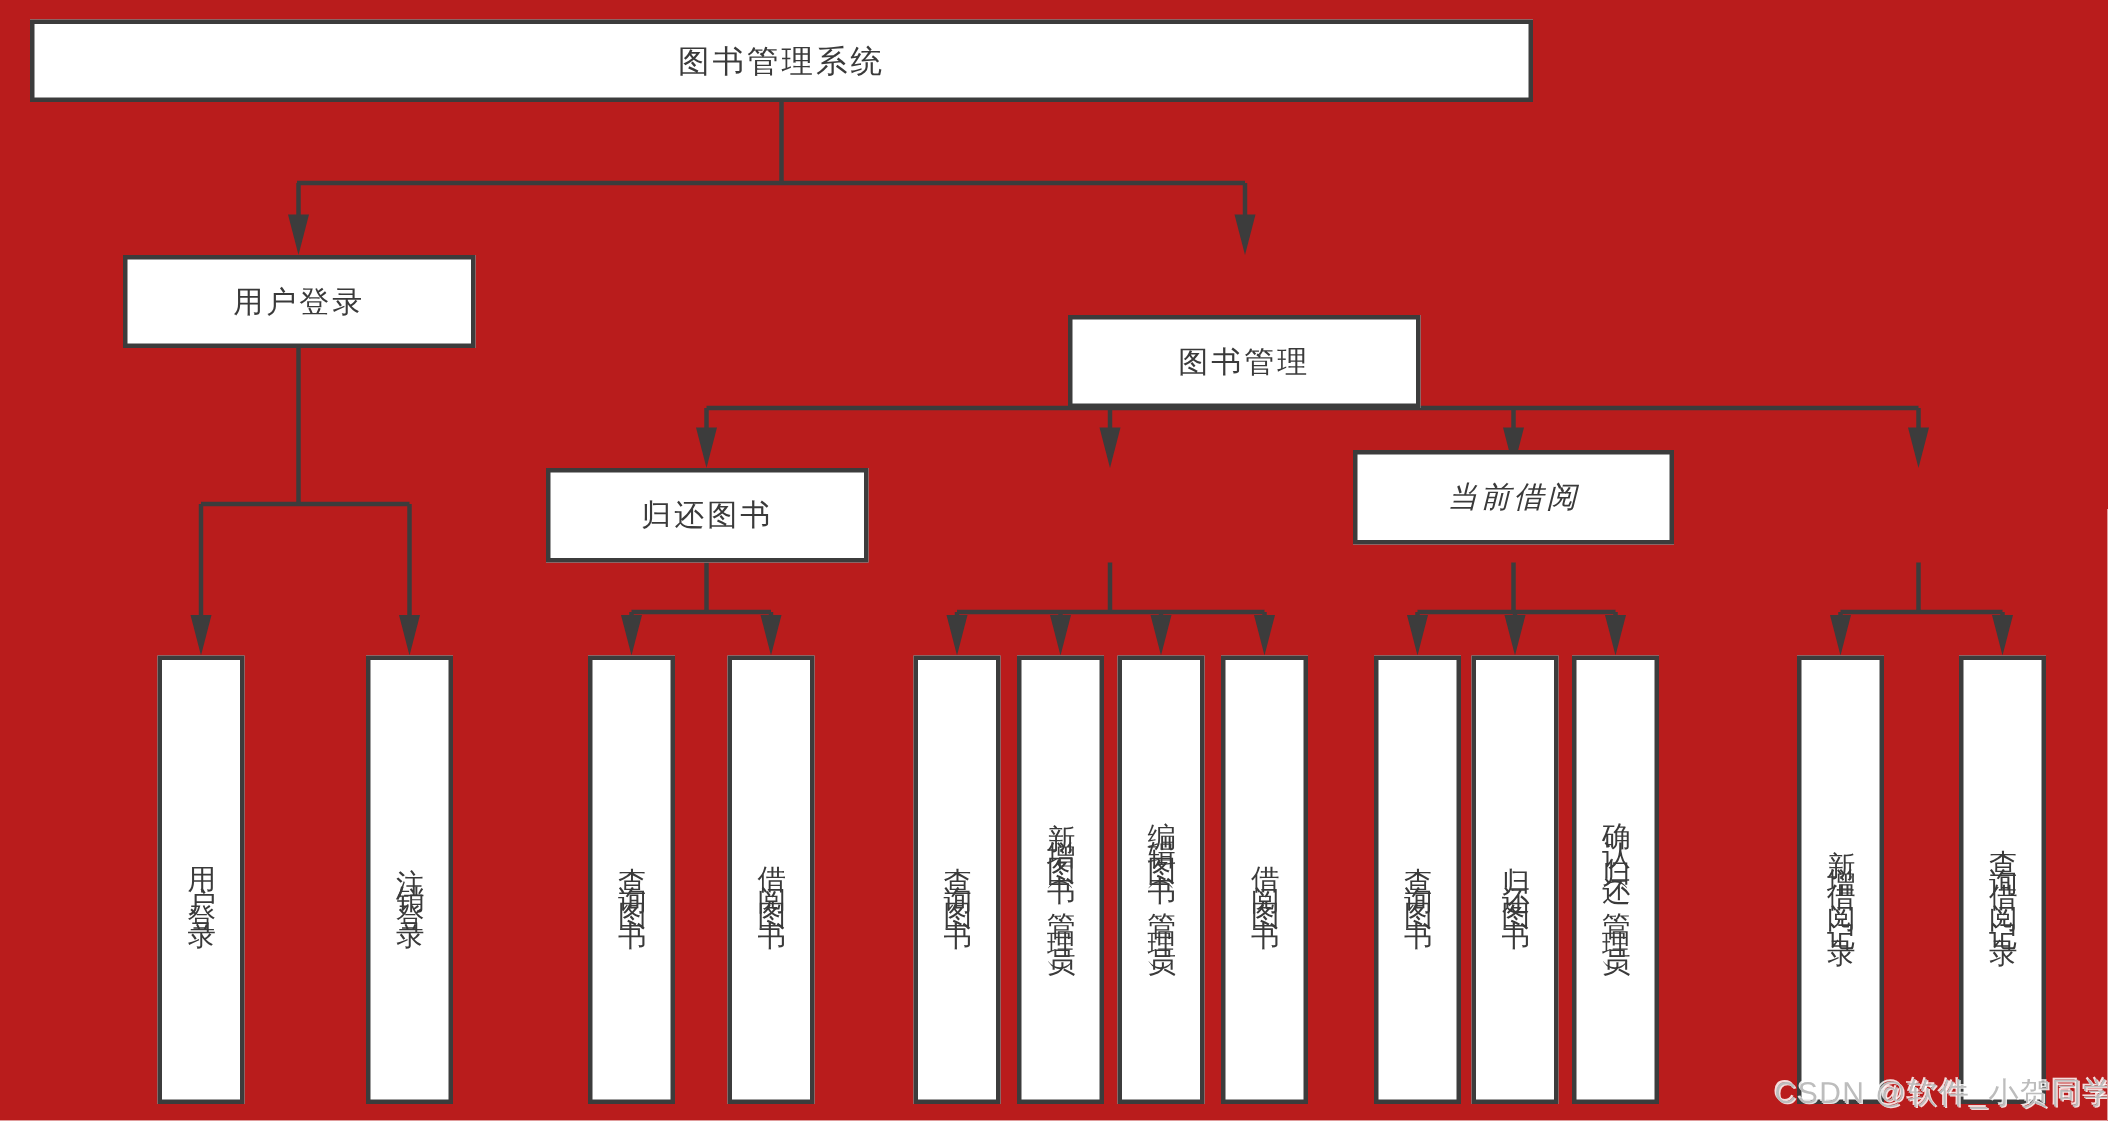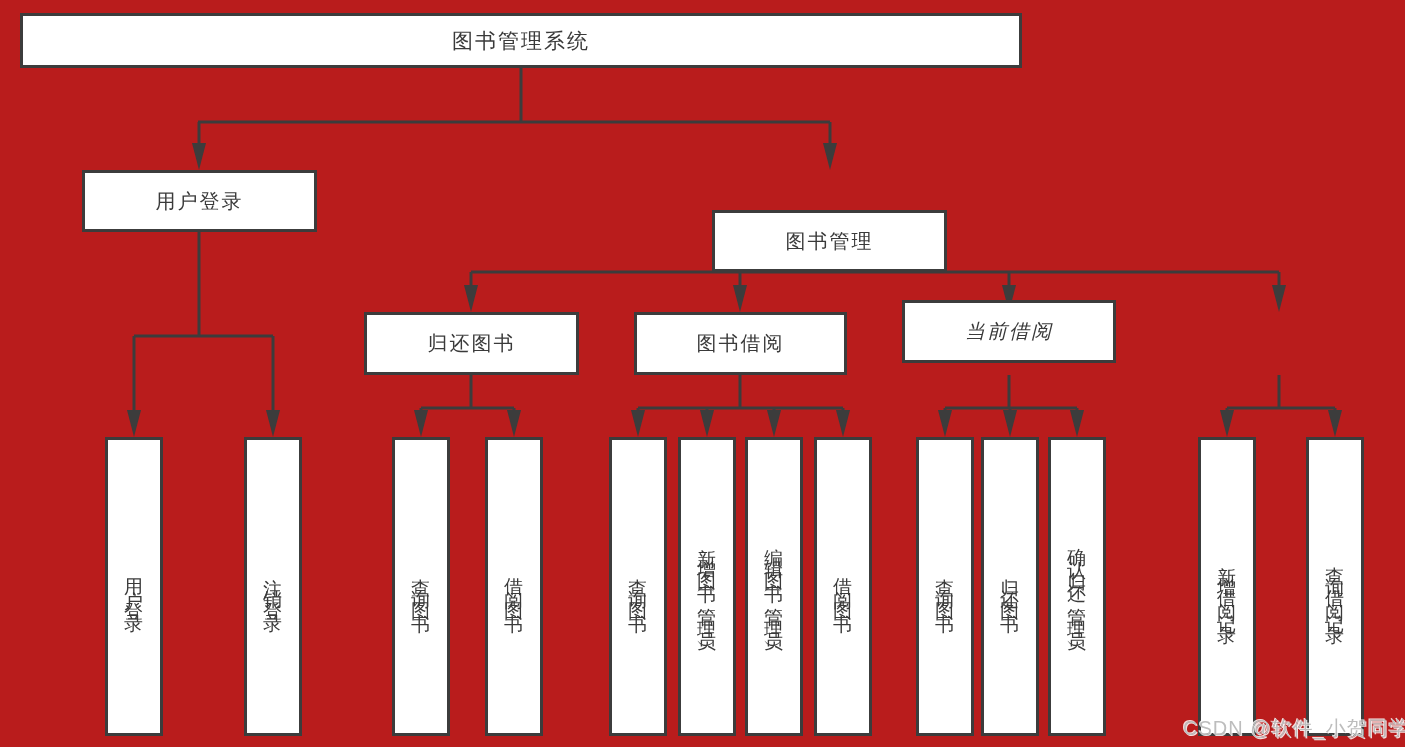--- a/index.html
+++ b/index.html
@@ -82,21 +82,20 @@
         <polygon points="1328,410 1342,410 1335,437" fill="#3c3c3c"></polygon>
       </g>
   </svg>
 
   <div class="box h title" style="left:20px; top:13px; width:1002px; height:55px;">图书管理系统</div>
 
   <div class="box h" style="left:82px; top:170px; width:235px; height:62px;">用户登录</div>
   <div class="box h" style="left:712px; top:170px; width:235px; height:62px;margin-top:40px;">图书管理</div>
 
   <div class="box h" style="left:364px; top:312px; width:215px; height:63px;">归还图书</div>
-  <div class="box h" style="left:634px; top:312px; width:213px; height:63px;">图书借阅</div>
   <div class="box h" style="left:902px; top:300px; width:214px; height:63px;font-style:italic;">当前借阅</div>
 
   <div class="box v" style="left:105px; top:437px; width:58px; height:299px;">用户登录</div>
   <div class="box v" style="left:244px; top:437px; width:58px; height:299px;">注销登录</div>
 
   <div class="box v" style="left:392px; top:437px; width:58px; height:299px;">查询图书</div>
   <div class="box v" style="left:485px; top:437px; width:58px; height:299px;">借阅图书</div>
 
   <div class="box v" style="left:609px; top:437px; width:58px; height:299px;">查询图书</div>
   <div class="box v" style="left:678px; top:437px; width:58px; height:299px;">新增图书（管理员）</div>

